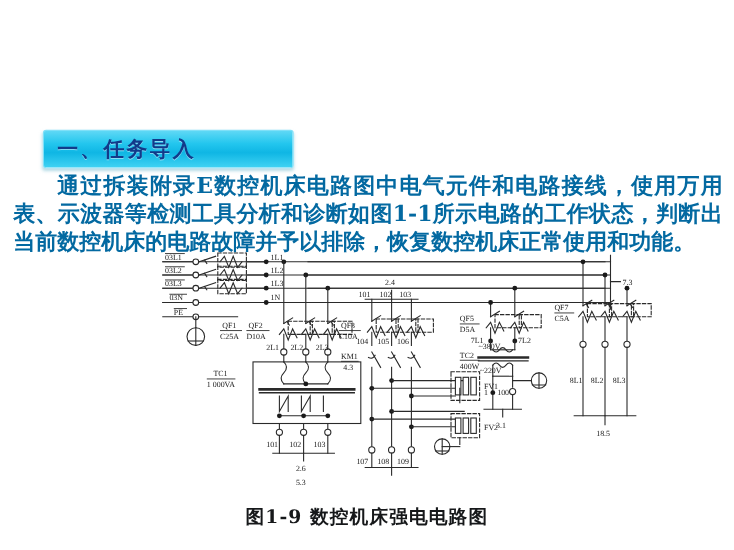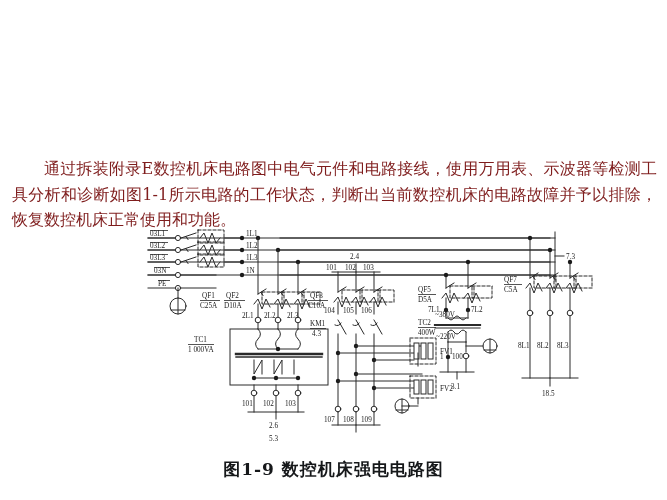--- a/index.html
+++ b/index.html
@@ -25,44 +25,47 @@
   .banner-label{
     font-size:19px;font-weight:bold;color:#123a8a;
     letter-spacing:2px;padding-left:12px;
     text-shadow:0 1px 0 rgba(255,255,255,.45);
     font-family:"DejaVu Serif","Liberation Serif",serif;
   }
 
   
   .para{
     position:absolute;left:12px;top:156px;width:645px;
-    font-size:16px;line-height:25.5px;color:#7f1d1d;
+    font-size:20px;line-height:25.5px;color:#0369a1;
     text-align:justify;text-indent:2em;
     font-family:"DejaVu Serif","Liberation Serif",serif;
-    font-weight:400;
+    font-weight:700;
   }
 
   
   .figure{position:absolute;left:130px;top:226px;width:545px;height:225px;}
   .figure svg{display:block;}
 
   .caption{
     position:absolute;left:0;top:458px;width:667px;text-align:center;
     font-size:17px;font-weight:bold;color:#16181a;
     font-family:"DejaVu Serif","Liberation Serif",serif;
     letter-spacing:1px;
   }
   
   text{font-family:"Liberation Serif","DejaVu Serif",serif;fill:#1a1a1a;}
 </style>
 </head>
 <body>
 
 <div class="slide">
 
+  <div class="banner">
+    <span class="banner-label">一、任务导入</span>
+  </div>
 
   <div class="para">通过拆装附录E数控机床电路图中电气元件和电路接线，使用万用表、示波器等检测工具分析和诊断如图1-1所示电路的工作状态，判断出当前数控机床的电路故障并予以排除，恢复数控机床正常使用和功能。</div>
 
   <div class="figure">
     <svg width="545" height="225" viewBox="0 0 545 225">
       <g stroke="#2a2a2a" stroke-width="1" fill="none" stroke-linecap="square">
 
         <line x1="18" y1="12" x2="420" y2="12"></line>
         <line x1="18" y1="24" x2="420" y2="24"></line>
         <line x1="18" y1="36" x2="420" y2="36"></line>

